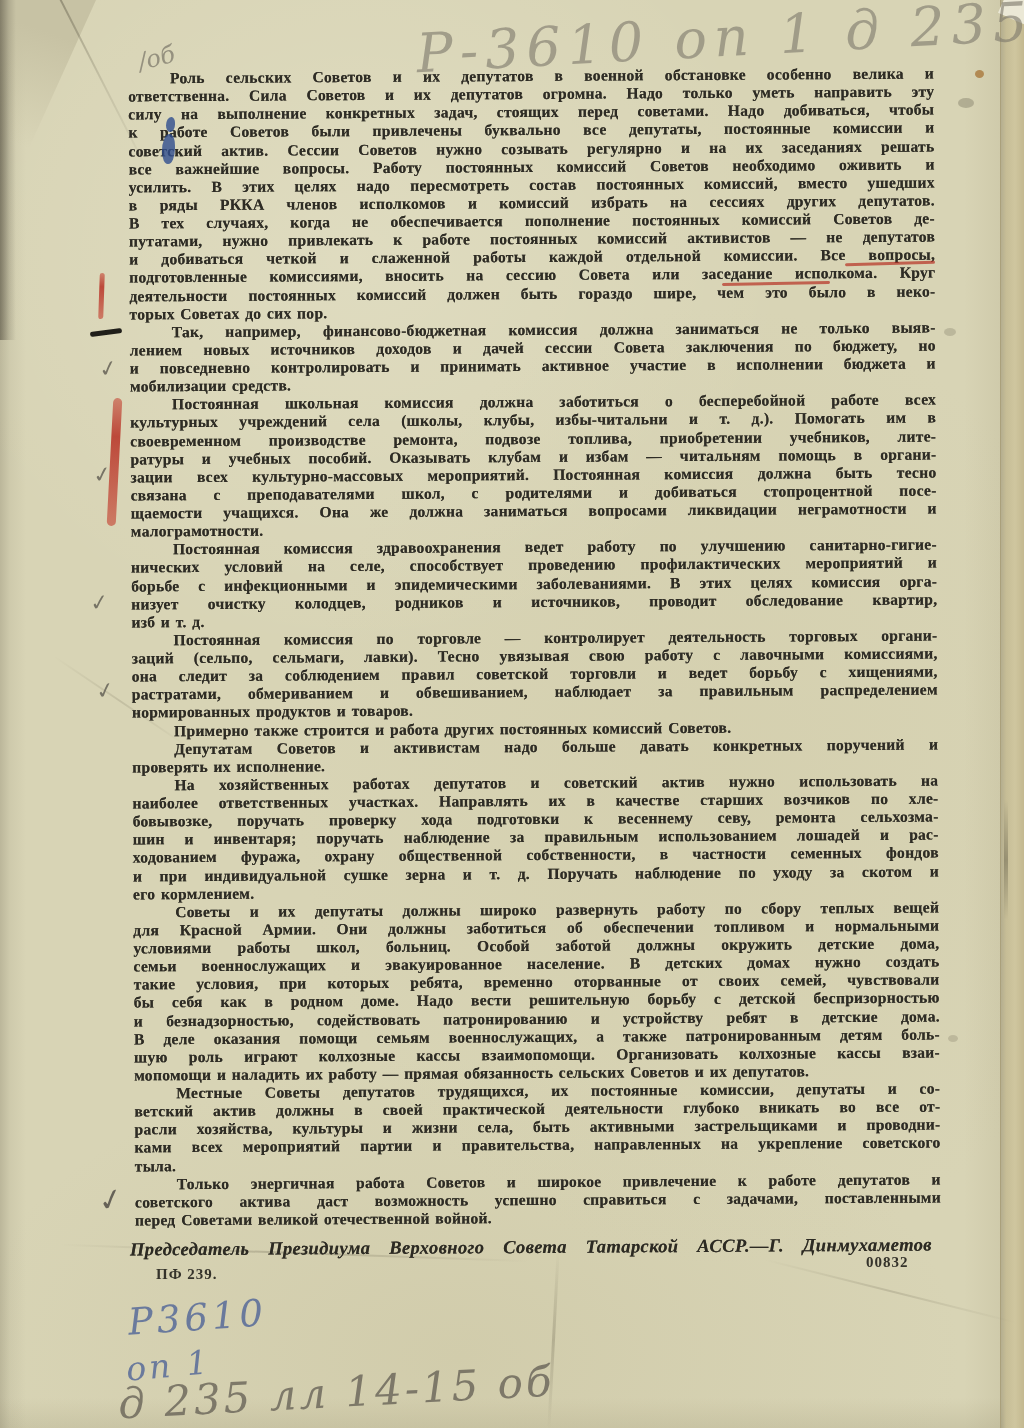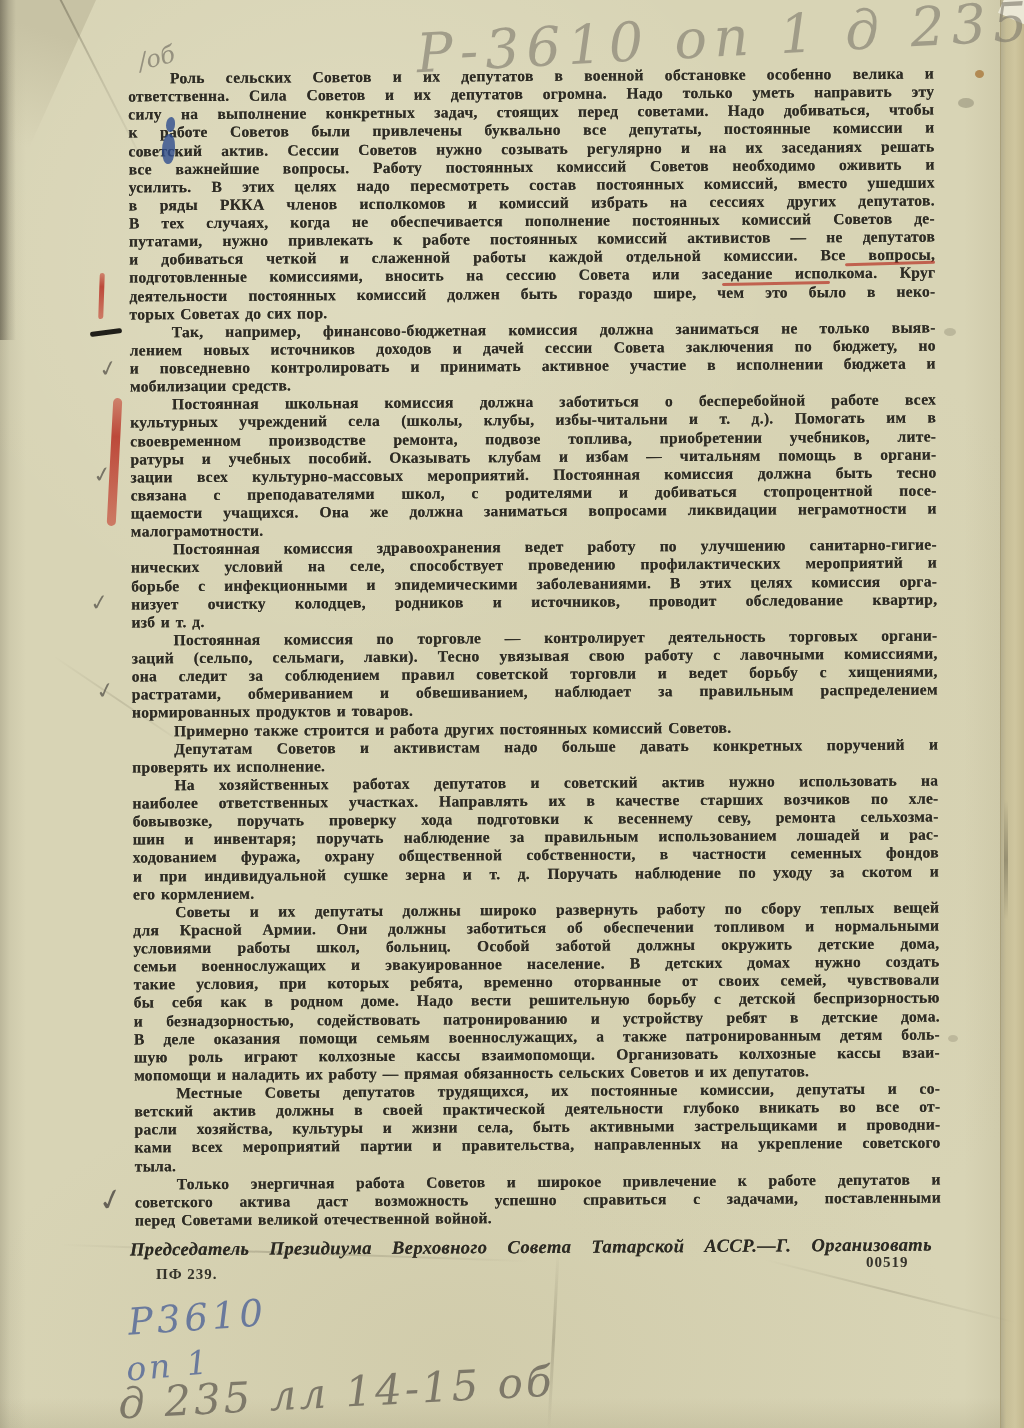--- a/index.html
+++ b/index.html
@@ -168,24 +168,24 @@
     <div class="ln ind">Местные Советы депутатов трудящихся, их постоянные комиссии, депутаты и со-</div>
     <div class="ln">ветский актив должны в своей практической деятельности глубоко вникать во все от-</div>
     <div class="ln">расли хозяйства, культуры и жизни села, быть активными застрельщиками и проводни-</div>
     <div class="ln">ками всех мероприятий партии и правительства, направленных на укрепление советского</div>
     <div class="ln end">тыла.</div>
     <div class="ln ind">Только энергичная работа Советов и широкое привлечение к работе депутатов и</div>
     <div class="ln">советского актива даст возможность успешно справиться с задачами, поставленными</div>
     <div class="ln end">перед Советами великой отечественной войной.</div>
   </div>
 
-<div id="signature"><span>Председатель Президиума Верховного Совета Татарской АССР.—</span><span>Г. Организовать</span></div>
+<div id="signature"><span>Председатель Президиума Верховного Совета Татарской АССР.—</span><span>Г. Динмухаметов</span></div>
 
 <div class="abs code" style="left:156px;top:1266px;">ПФ 239.</div>
-<div class="abs code" style="left:866px;top:1254px;font-family:'Liberation Serif',serif;">00519</div>
+<div class="abs code" style="left:866px;top:1254px;font-family:'Liberation Serif',serif;">00832</div>
 
 <div class="abs redmark" style="left:99px;top:273px;width:5px;height:46px;transform:rotate(2deg);"></div>
 <div class="abs" style="left:90px;top:330px;width:32px;height:5px;background:#201f1a;border-radius:3px;transform:rotate(-7deg);"></div>
 <div class="abs check" style="left:99px;top:356px;font-size:22px;transform:rotate(-12deg);">✓</div>
 <div class="abs redmark" style="left:110px;top:398px;width:9px;height:128px;transform:rotate(3deg);border-radius:6px;"></div>
 <div class="abs check" style="left:93px;top:462px;font-size:22px;transform:rotate(-10deg);">✓</div>
 <div class="abs check" style="left:90px;top:590px;font-size:22px;transform:rotate(-8deg);">✓</div>
 <div class="abs check" style="left:96px;top:678px;font-size:22px;transform:rotate(-12deg);">✓</div>
 <div class="abs check" style="left:98px;top:1182px;font-size:30px;transform:rotate(-14deg);color:rgba(96,92,82,.95);">✓</div>
 <div class="abs" style="left:845px;top:262px;width:90px;height:3px;background:rgba(183,48,36,.7);border-radius:2px;transform:rotate(-1.5deg);"></div>

